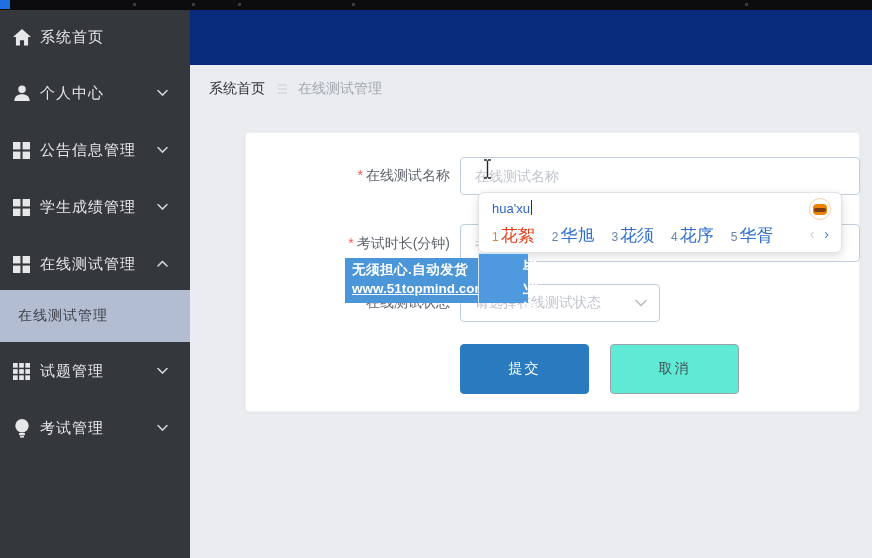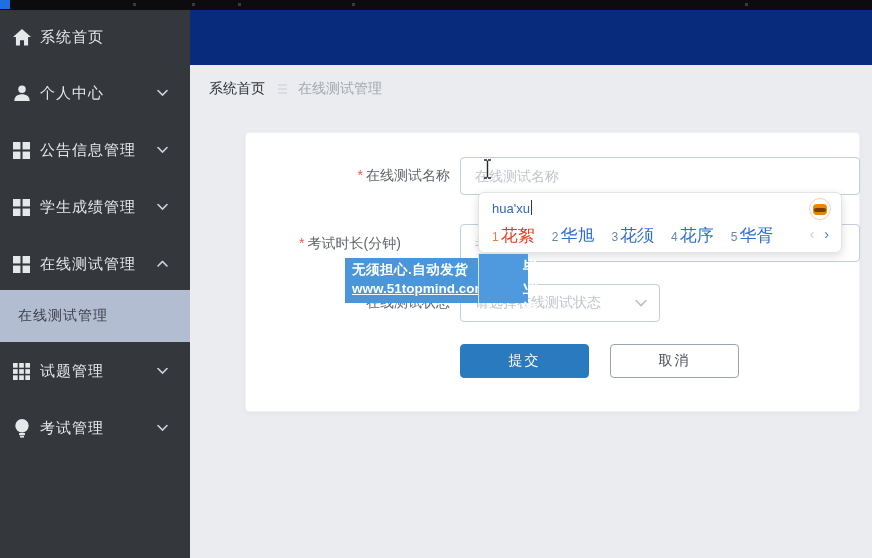--- a/index.html
+++ b/index.html
@@ -35,23 +35,23 @@
   .card { position:absolute; left:55px; top:67px; width:615px; height:280px; background:#ffffff; border:1px solid #f0f1f4; border-radius:4px; box-shadow:0 1px 4px rgba(0,0,0,0.04); }
 
   .form-label { position:absolute; width:200px; text-align:right; font-size:14px; color:#5f646b; white-space:nowrap; }
   .req { color:#f25a4a; margin-right:3px; }
   .txt-input { position:absolute; height:38px; background:#fff; border:1px solid #c2cddd; border-radius:4px; font-size:14px; color:#333; padding:0 14px; outline:none; font-family:inherit; }
   .txt-input::placeholder { color:#c0c4cc; }
   .sel { position:absolute; height:38px; background:#fff; border:1px solid #c2cddd; border-radius:4px; display:flex; align-items:center; padding:0 14px; cursor:pointer; }
   .sel-placeholder { font-size:14px; color:#c0c4cc; }
   .sel-chev { position:absolute; right:12px; top:14px; }
 
-  .btn { position:absolute; width:129px; height:34px; border-radius:4px; font-size:14px; display:flex; align-items:center; justify-content:center; cursor:pointer; letter-spacing:2px; }
+  .btn { position:absolute; width:129px; height:50px; border-radius:4px; font-size:14px; display:flex; align-items:center; justify-content:center; cursor:pointer; letter-spacing:2px; }
   .btn-submit { background:#2a7abf; color:#ffffff; border:1px solid #2a7abf; }
-  .btn-cancel { background:#ffffff; color:#454c54; border:1px solid #9aa3ad; }
+  .btn-cancel { background:#5eead4; color:#454c54; border:1px solid #9aa3ad; }
 
   
   .ime { position:absolute; left:288px; top:127px; width:364px; height:61px; background:#fff; border:1px solid #e2e3e7; border-radius:6px; box-shadow:0 3px 10px rgba(0,0,0,0.14); z-index:30; }
   .ime-comp { position:absolute; left:13px; top:7px; font-size:13px; color:#2f66c8; }
   .ime-caret { display:inline-block; width:1px; height:15px; background:#333; vertical-align:-2px; margin-left:1px; }
   .ime-logo { position:absolute; right:10px; top:5px; width:22px; height:22px; border-radius:50%; background:#fff; border:1px solid #f2cfae; display:flex; align-items:center; justify-content:center; cursor:pointer; }
   .ime-logo .bot { width:14px; height:11px; background:#f08300; border-radius:4px; position:relative; }
   .ime-logo .bot:after { content:""; position:absolute; left:1px; top:4px; width:12px; height:4px; background:#7a3c10; border-radius:2px; }
   .ime-cands { position:absolute; left:13px; top:31px; display:flex; align-items:baseline; gap:17px; }
   .cand { display:flex; align-items:baseline; gap:2px; cursor:pointer; white-space:nowrap; }
@@ -231,21 +231,21 @@
       <span class="req">*</span><span>在线测试名称</span>
     </div>
     <input class="txt-input" style="left: 270px; top: 92px; width: 400px;" value="" placeholder="在线测试名称">
 
     <span class="ibeam">
       <svg width="11" height="20" viewBox="0 0 11 20">
           <path d="M2 1 H5 M6 1 H9 M5.5 1.5 V18.5 M2 19 H5 M6 19 H9" stroke="#23262b" stroke-width="1.4" fill="none"></path>
         </svg>
     </span>
 
-    <div class="form-label" style="left:60px; top:170px;text-align:center;">
+    <div class="form-label" style="left:60px; top:170px;">
       <span class="req">*</span><span>考试时长(分钟)</span>
     </div>
     <input class="txt-input" style="left: 270px; top: 159px; width: 400px;" value="" placeholder="考试时长(分钟)">
 
     <div class="form-label" style="left:60px; top:229px;">
       <span class="req">*</span><span>在线测试状态</span>
     </div>
     <div class="sel" style="left:270px; top:219px; width:200px;">
       <span class="sel-placeholder">请选择在线测试状态</span>
       <span class="sel-chev">

